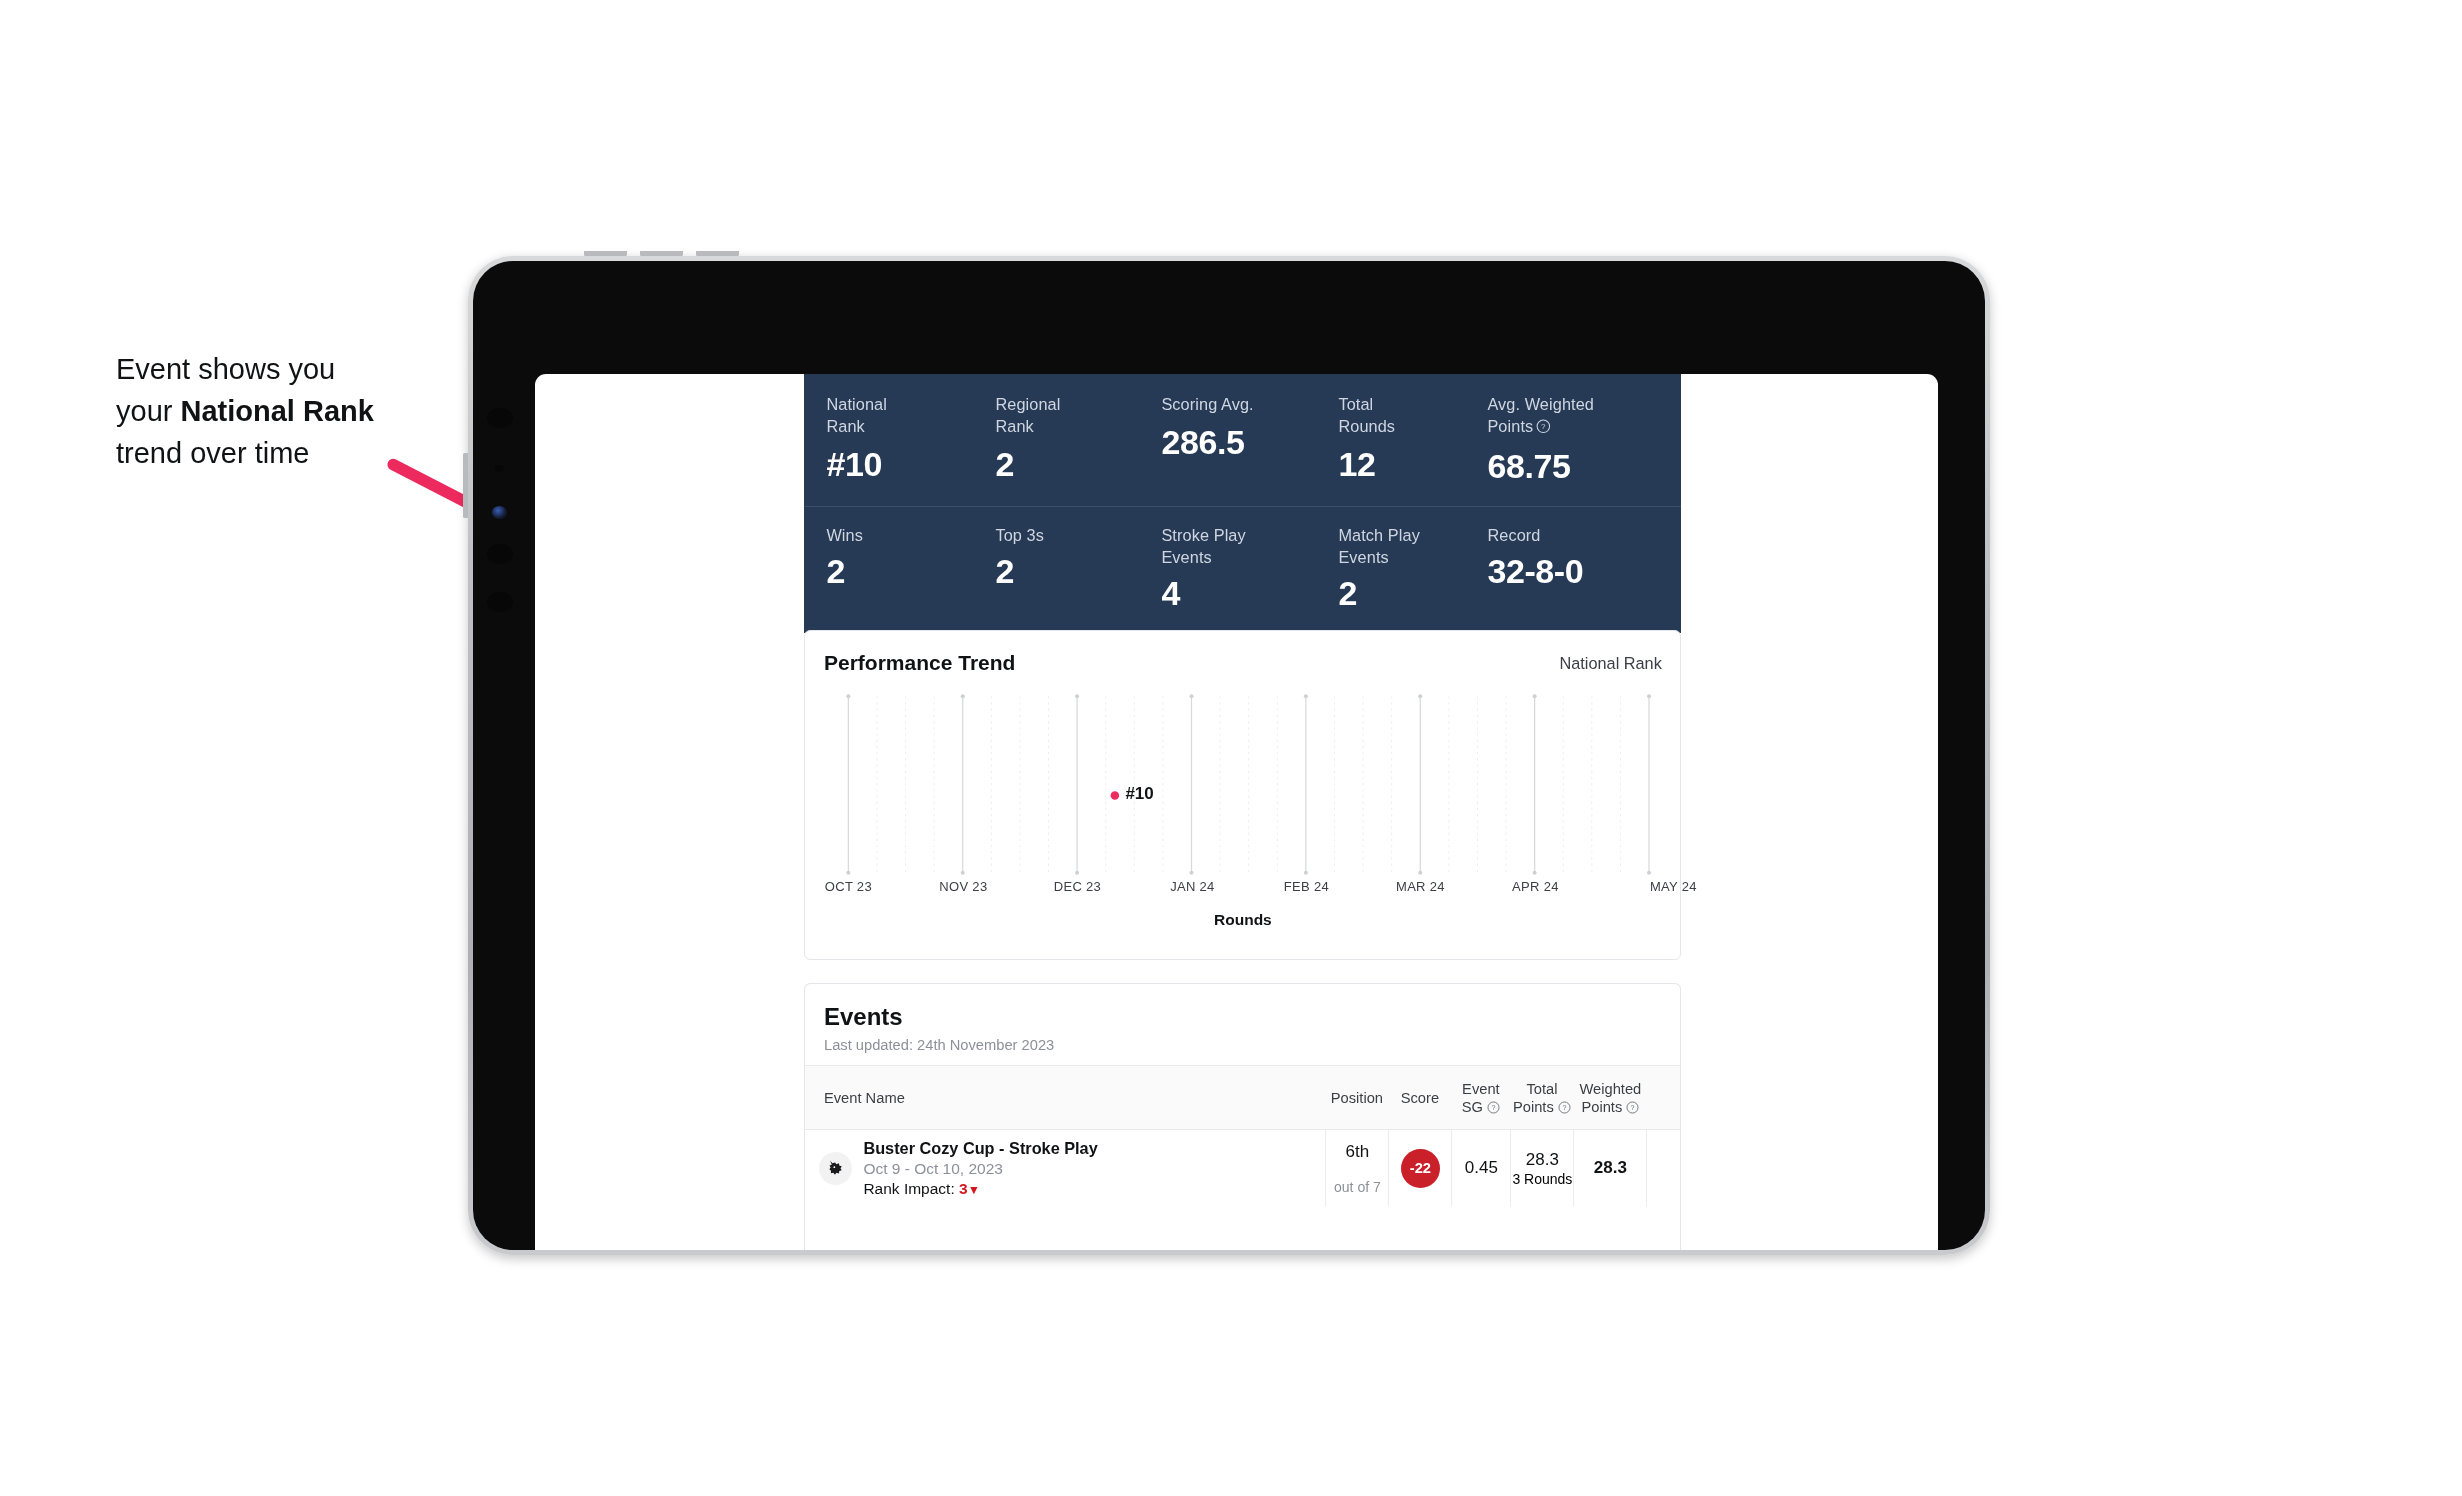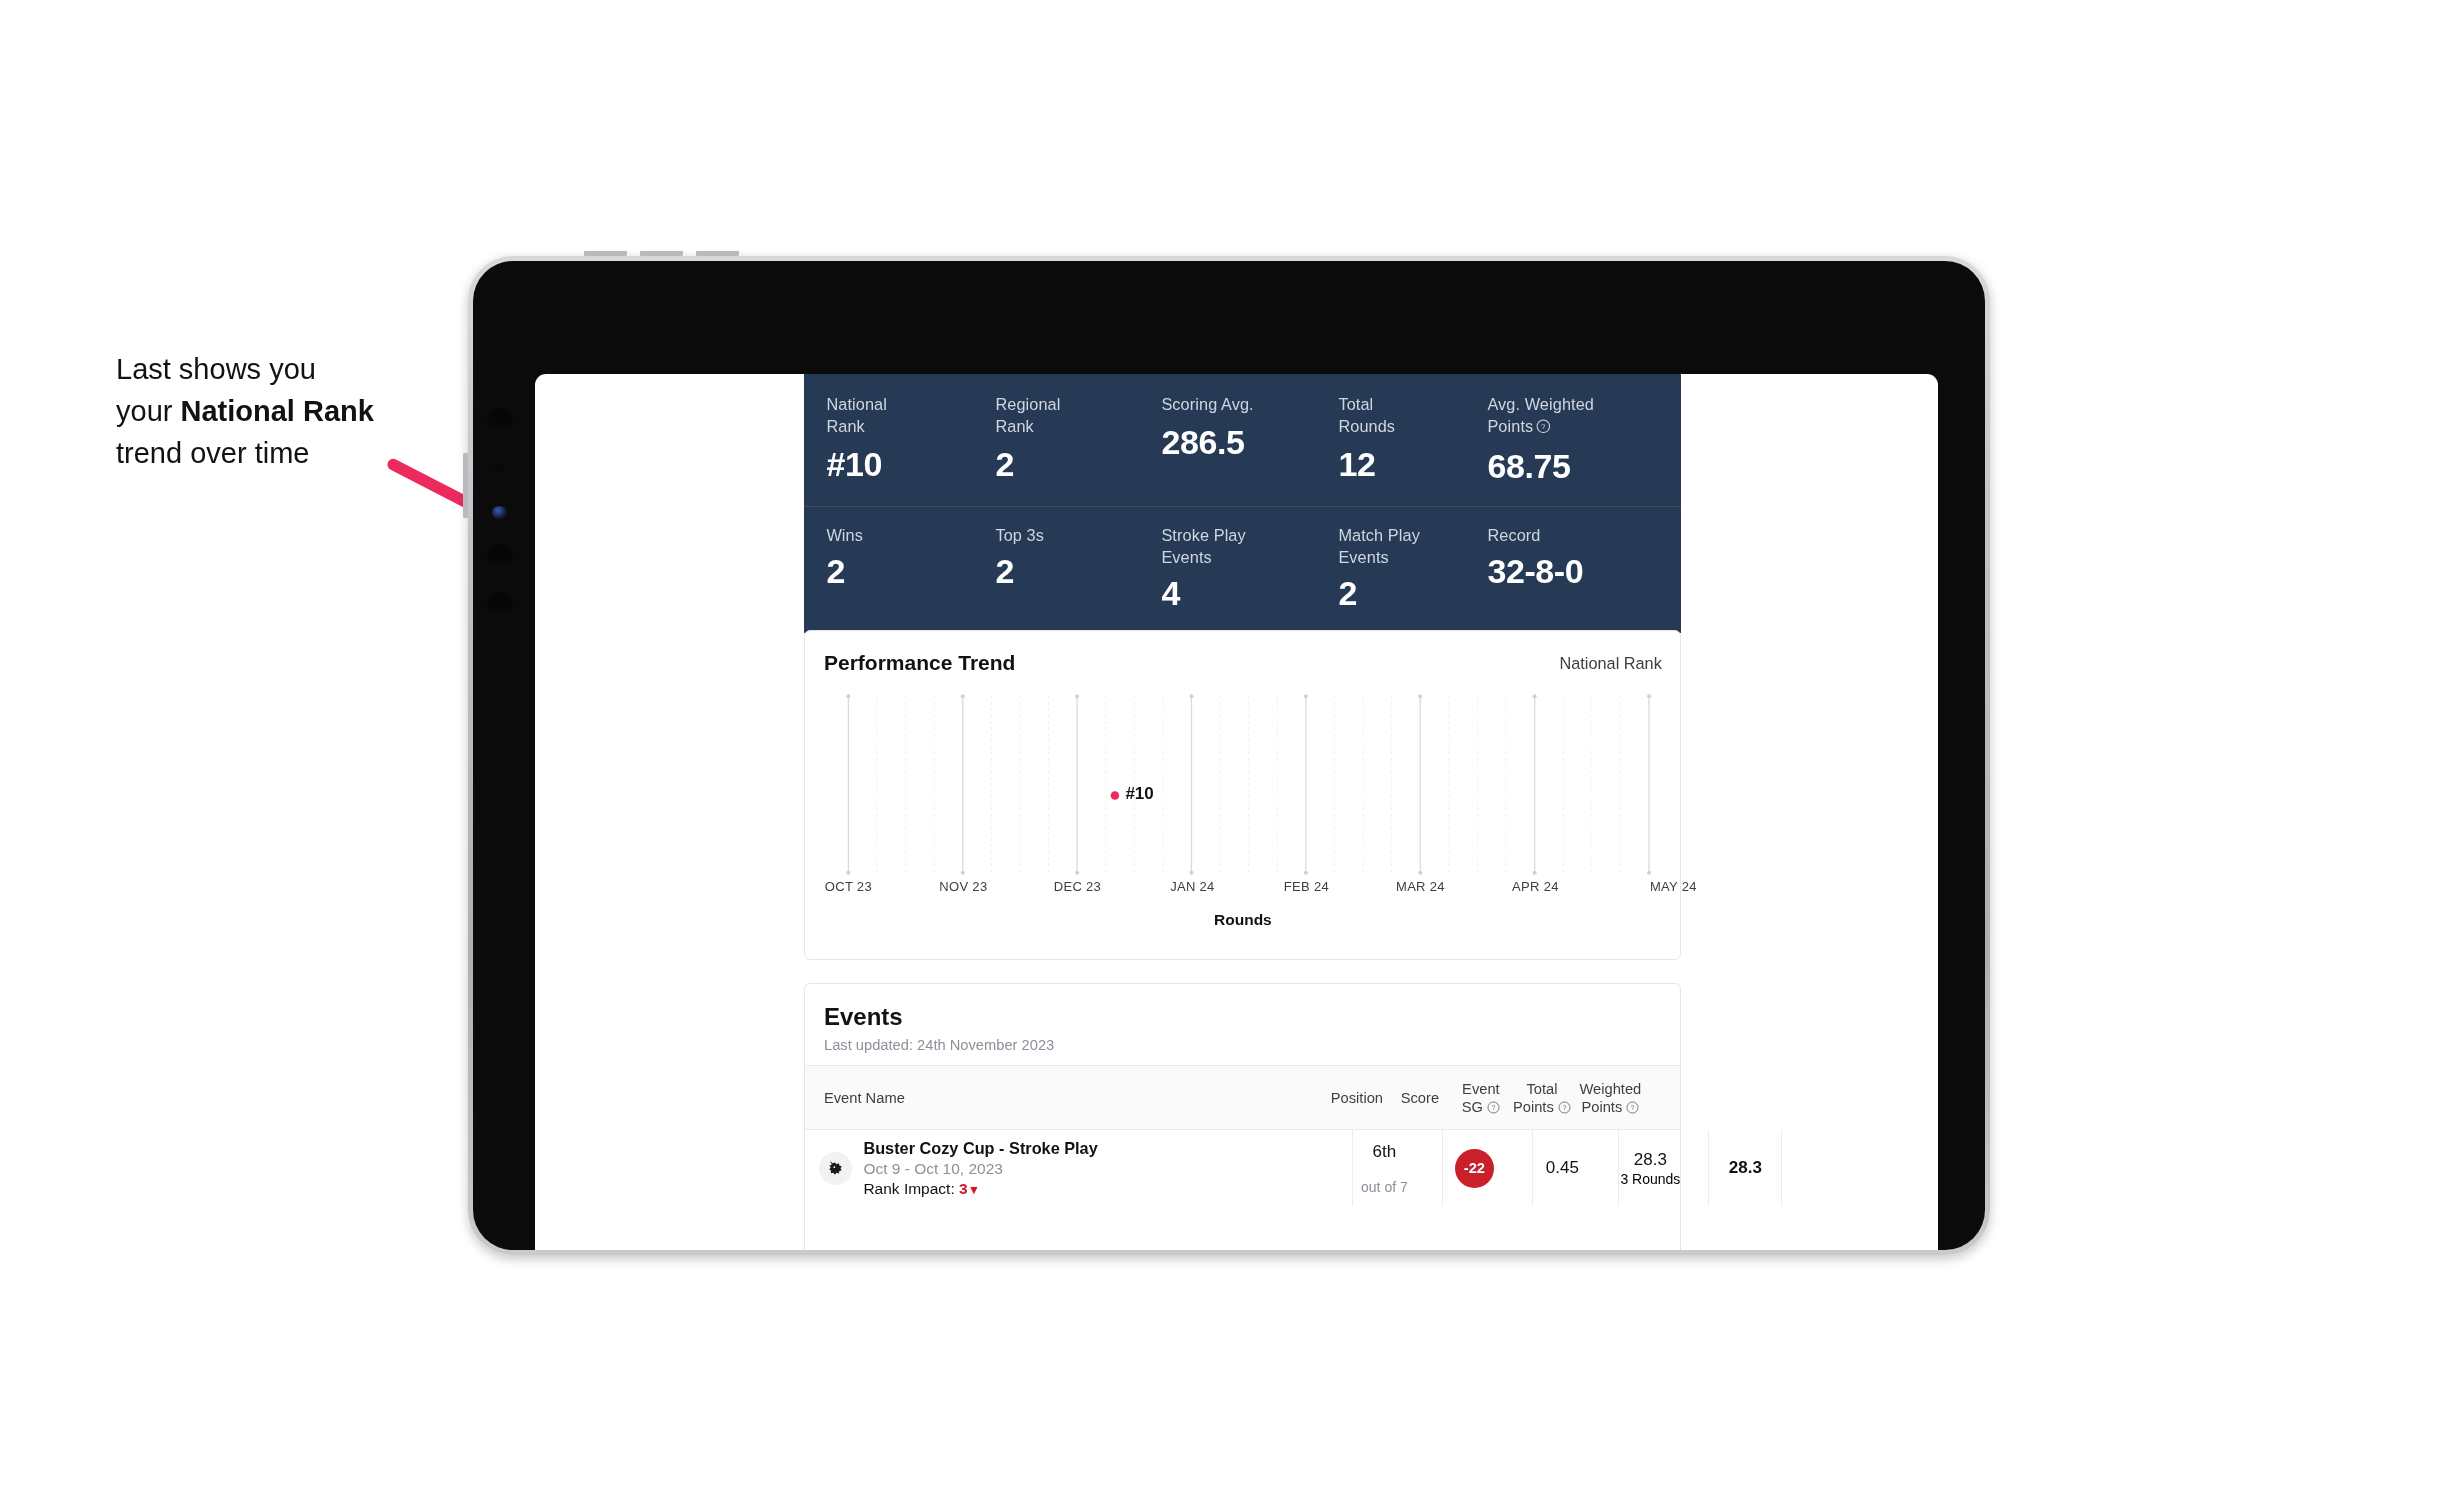--- a/index.html
+++ b/index.html
@@ -117,21 +117,21 @@
   .ev-thead { display:flex; background:#fafafa; border-top:0.8px solid #e9eaec;
               border-bottom:0.8px solid #e9eaec; height:65px; align-items:center; }
   .th { font-size:14.7px; color:#3b3f45; line-height:1.25; text-align:center; }
   .th.name { flex:0 0 520px; text-align:left; padding-left:18.6px; }
   .th.pos  { flex:0 0 63px; }
   .th.sco  { flex:0 0 63px; }
   .th.sg   { flex:0 0 59px; }
   .th.tp   { flex:0 0 63px; }
   .th.wp   { flex:0 0 74px; }
 
-  .ev-row { display:flex; align-items:stretch; height:76px;gap:27px; }
+  .ev-row { display:flex; align-items:stretch; height:76px; }
   .td { display:flex; flex-direction:column; align-items:center; justify-content:center;
         font-size:17px; color:#111214; border-left:0.8px solid #ececee; }
   .td.name { flex:0 0 520px; flex-direction:row; align-items:center; justify-content:flex-start;
              padding-left:14px; border-left:none; gap:11px; }
   .td.pos  { flex:0 0 63px; }
   .td.sco  { flex:0 0 63px; }
   .td.sg   { flex:0 0 59px; }
   .td.tp   { flex:0 0 63px; }
   .td.wp   { flex:0 0 74px; border-right:0.8px solid #ececee; }
 
@@ -152,21 +152,21 @@
   .tp-main { font-size:17px; }
   .tp-sub  { font-size:14px; color:#000000; margin-top:1.5px; }
   .wp-main { font-size:17px; font-weight:700; }
 </style>
 </head>
 <body>
 
 <div id="stage">
 
   <div class="annot-text">
-    <span>Last shows you</span><br>
+    <span>Event shows you</span><br>
     <span>your </span><b>National Rank</b><br>
     <span>trend over time</span>
   </div>
 
   <svg class="arrow-svg" viewBox="0 0 3180 1932">
     <line x1="508" y1="600" x2="1412" y2="1066" stroke="#ec2a5e" stroke-width="15" stroke-linecap="round"></line>
     <polygon points="1436,1078 1352,1078 1400,1008" fill="#ec2a5e"></polygon>
   </svg>
 
   <div id="tablet">

